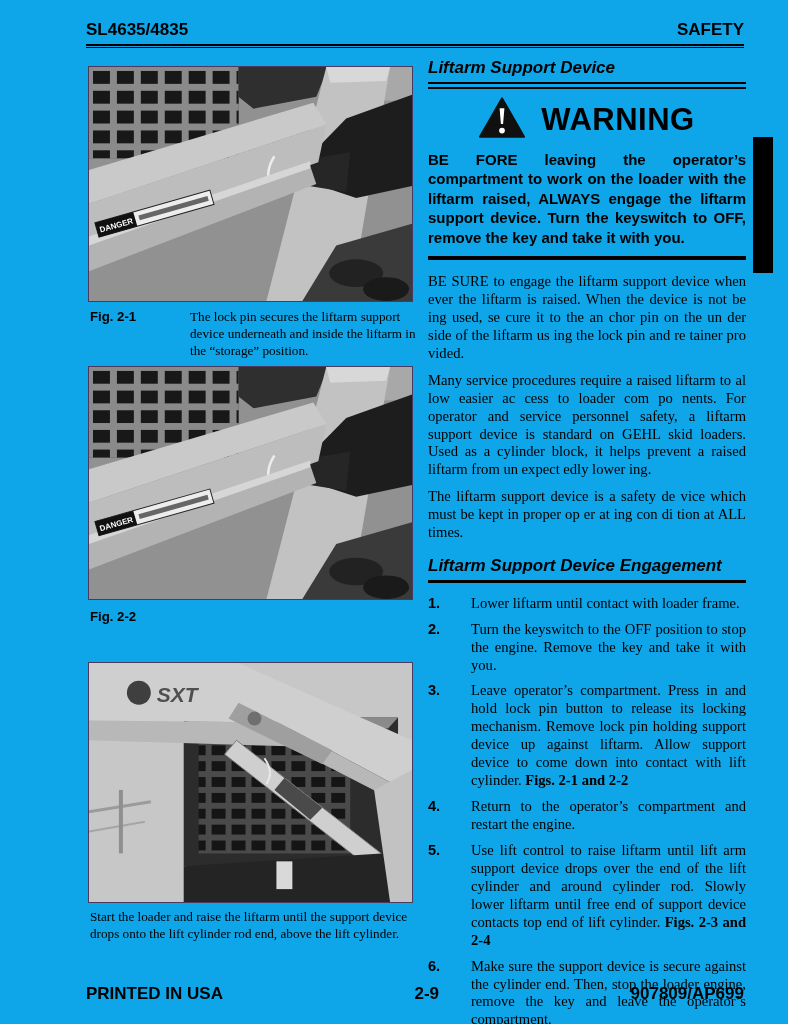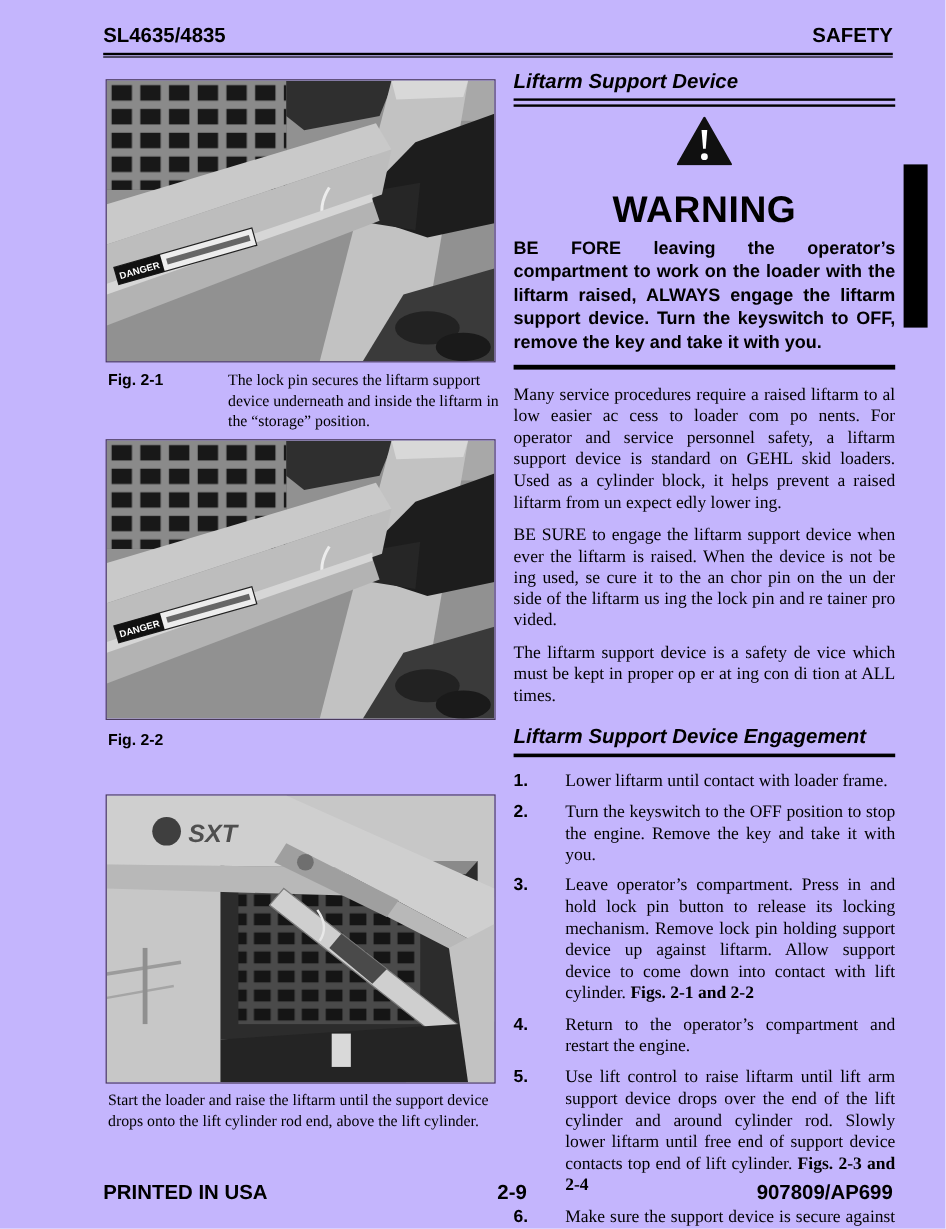--- a/index.html
+++ b/index.html
@@ -1,16 +1,16 @@
 <!DOCTYPE html>
 <html><head>
 <meta charset="utf-8">
 <style>
   html,body{margin:0;padding:0;background:#ffffff;}
-  .page{position:relative;width:788px;height:1024px;background:#c4b5fd;color:#000;
+  .page{position:relative;width:788px;height:1024px;background:#0ea5e9;color:#000;
         font-family:"Liberation Serif", serif;overflow:hidden;}
 
   
   .header{position:absolute;left:86px;top:20px;width:658px;display:flex;
           justify-content:space-between;align-items:flex-end;
           font-family:"Liberation Sans", sans-serif;font-weight:bold;font-size:17px;
           padding-bottom:4px;border-bottom:2px solid #000;}
   .header::after{content:"";position:absolute;left:0;right:0;bottom:-4px;height:1px;background:#000;}
 
   
@@ -27,21 +27,21 @@
           font-weight:bold;font-size:13.2px;}
   #cap1{top:308px;gap:36px;} #cap2{top:608px;} #cap3{top:908px;}
 
   
   .right-col{position:absolute;left:428px;top:58px;width:318px;}
   .section-heading{font-family:"Liberation Sans", sans-serif;font-style:italic;font-weight:bold;
           font-size:17px;margin:0;line-height:1.15;}
   .double-rule{height:3px;border-top:2.5px solid #000;border-bottom:2.5px solid #000;margin:4px 0 8px;}
   .single-rule{border-bottom:3px solid #000;margin:4px 0 12px;}
 
-  .warning-title{display:flex;align-items:center;justify-content:center;gap:16px;margin:8px 0 8px;flex-direction:column;}
+  .warning-title{display:flex;align-items:center;justify-content:center;gap:16px;margin:8px 0 8px;}
   .warning-word{font-family:"Liberation Sans", sans-serif;font-weight:bold;font-size:31px;
           letter-spacing:.5px;line-height:1;}
   .warning-text{font-family:"Liberation Sans", sans-serif;font-weight:bold;font-size:15px;
           line-height:1.3;text-align:justify;margin:0;}
   .warning-rule{border-bottom:4px solid #000;margin:9px 0 13px;}
 
   .body-par{margin:0 0 9px;font-size:14.6px;line-height:1.23;text-align:justify;}
   .section2-heading{margin-top:14px;}
   .steps{margin-top:2px;}
   .step{display:flex;margin-bottom:8px;font-size:14.6px;line-height:1.23;}
@@ -170,22 +170,22 @@
             <path d="M22.4 12 h5.2 l-1.4 17 h-2.4 Z" fill="#ffffff"></path>
             <circle cx="25" cy="36.2" r="3.1" fill="#ffffff"></circle>
           </svg>
         </span>
         <span class="warning-word">WARNING</span>
       </div>
       <p class="warning-text">BE FORE leaving the operator’s compartment to work on the loader with the liftarm raised, ALWAYS engage the liftarm support device. Turn the keyswitch to OFF, remove the key and take it with you.</p>
       <div class="warning-rule"></div>
     </div>
 
+    <p class="body-par">BE SURE to engage the liftarm support device when ever the liftarm is raised. When the device is not be ing used, se cure it to the an chor pin on the un der side of the liftarm us ing the lock pin and re tainer pro vided.</p>
     <p class="body-par">Many service procedures require a raised liftarm to al low easier ac cess to loader com po nents. For operator and service personnel safety, a liftarm support device is standard on GEHL skid loaders. Used as a cylinder block, it helps prevent a raised liftarm from un expect edly lower ing.</p>
-    <p class="body-par">BE SURE to engage the liftarm support device when ever the liftarm is raised. When the device is not be ing used, se cure it to the an chor pin on the un der side of the liftarm us ing the lock pin and re tainer pro vided.</p>
     <p class="body-par">The liftarm support device is a safety de vice which must be kept in proper op er at ing con di tion at ALL times.</p>
 
     <h2 class="section-heading section2-heading">Liftarm Support Device Engagement</h2>
     <div class="single-rule"></div>
 
     <div class="steps">
       <div class="step">
         <span class="step-num">1.</span>
         <span class="step-text"><span>Lower liftarm until contact with loader frame.</span><b class="step-ref"></b></span>
       </div>

